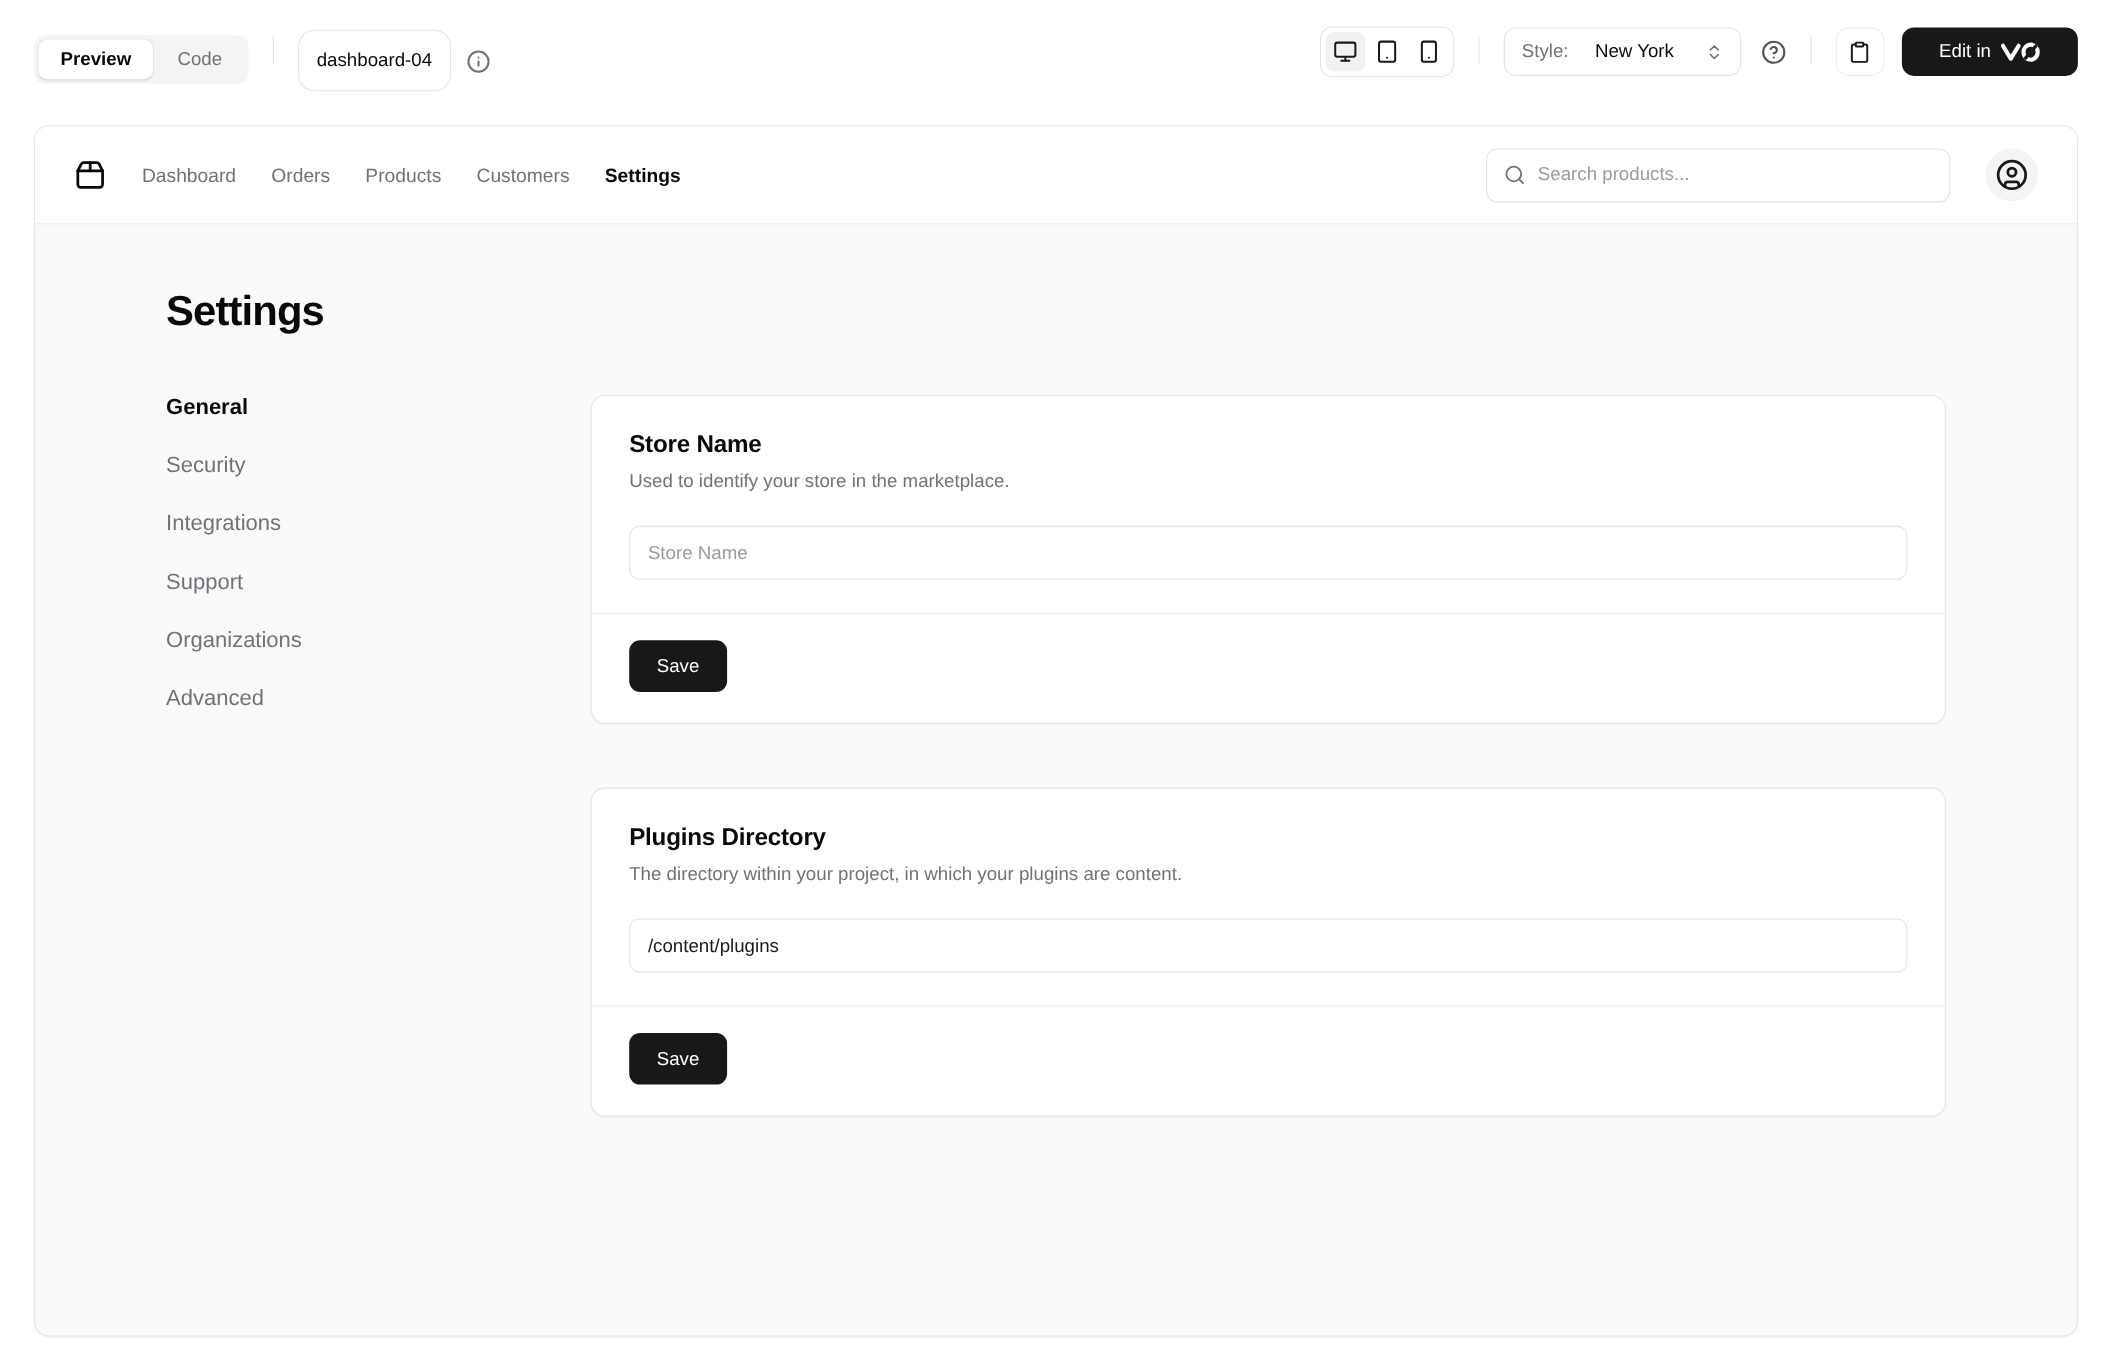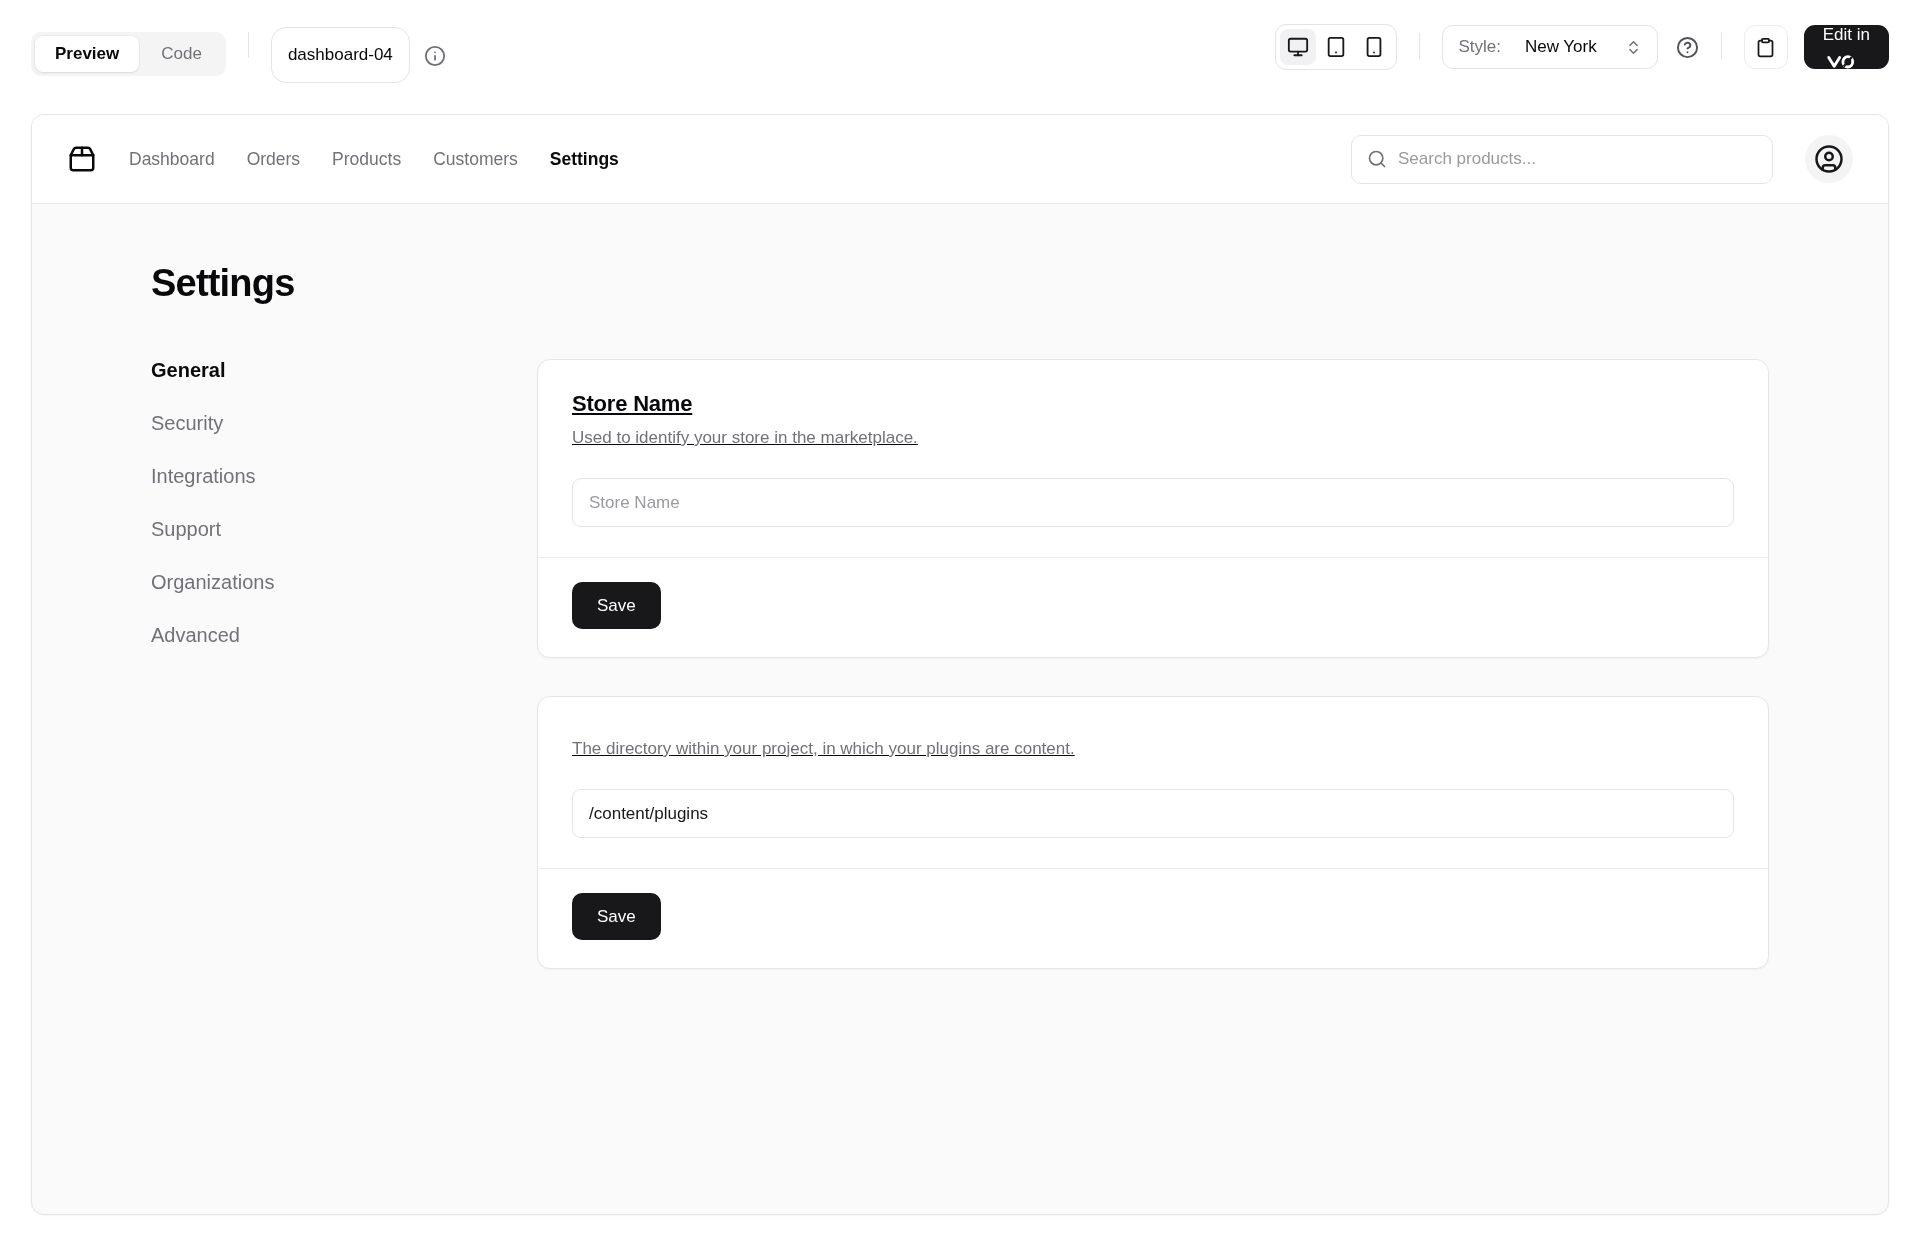--- a/index.html
+++ b/index.html
@@ -70,24 +70,24 @@
   .style-select .chev { color: #71717a; margin-left: 4px; }
 
   .help-btn { margin: 0 0 0 18px; }
 
   .clipboard-btn {
     width: 44px; height: 44px; border: 1px solid #ededf0; border-radius: 11px;
     background: #fff; display: flex; align-items: center; justify-content: center;
     cursor: pointer; color: #18181b;
   }
   .edit-btn {
-    display: flex; align-items: flex-start; gap: 9px;
-    height: 44px; padding: 0 19px; margin-left: 16px;
+    display: flex; align-items: center; gap: 9px;
+    height: 44px; padding: 0 34px; margin-left: 16px;
     border: none; border-radius: 11px; background: #18181b; color: #fff;
-    font: 500 17px "Liberation Sans", sans-serif; cursor: pointer; flex-direction: column;
+    font: 500 17px "Liberation Sans", sans-serif; cursor: pointer;
   }
 
   
   .frame {
     margin: 0 31px;
     height: 1101px;
     border: 1px solid #e4e4e7;
     border-radius: 13px;
     background: #fafafa;
     overflow: hidden;
@@ -128,21 +128,21 @@
     font-size: 38px; font-weight: 700; letter-spacing: -0.8px; color: #09090b;
   }
   .page-grid {
     margin-top: 54px;
     display: grid; grid-template-columns: 386px 1fr; align-items: start;
   }
   .side-nav { display: grid; gap: 30px; font-size: 20px; color: #71717a; }
   .side-link { cursor: pointer; }
   .side-link.active { color: #0a0a0b; font-weight: 700; }
 
-  .cards { display: grid; gap: 38px; text-decoration: underline; }
+  .cards { display: grid; gap: 58px; }
   .card {
     background: #fff; border: 1px solid #e6e6e9; border-radius: 13px;
     box-shadow: 0 1px 2px rgba(0,0,0,.04);
   }
   .card-header { padding: 31px 34px 0; }
   .card-title { font-size: 22px; font-weight: 700; letter-spacing: -0.2px; color: #09090b; }
   .card-desc { margin-top: 11px; font-size: 17px; color: #71717a; }
   .card-content { padding: 30px 34px 30px; }
   .text-input {
     width: 100%; height: 49px; border: 1px solid #e4e4e7; border-radius: 9px;
@@ -295,20 +295,21 @@
           <div class="card-content">
             <input class="text-input" type="text" placeholder="Store Name" style="">
           </div>
           <div class="card-footer">
             <button class="save-btn">Save</button>
           </div>
         </section>
 
         <section class="card">
           <div class="card-header">
+            <div class="card-title">Plugins Directory</div>
             <div class="card-desc">The directory within your project, in which your plugins are content.</div>
           </div>
           <div class="card-content">
             <input class="text-input" type="text" value="/content/plugins" style="">
           </div>
           <div class="card-footer">
             <button class="save-btn">Save</button>
           </div>
         </section>
 

